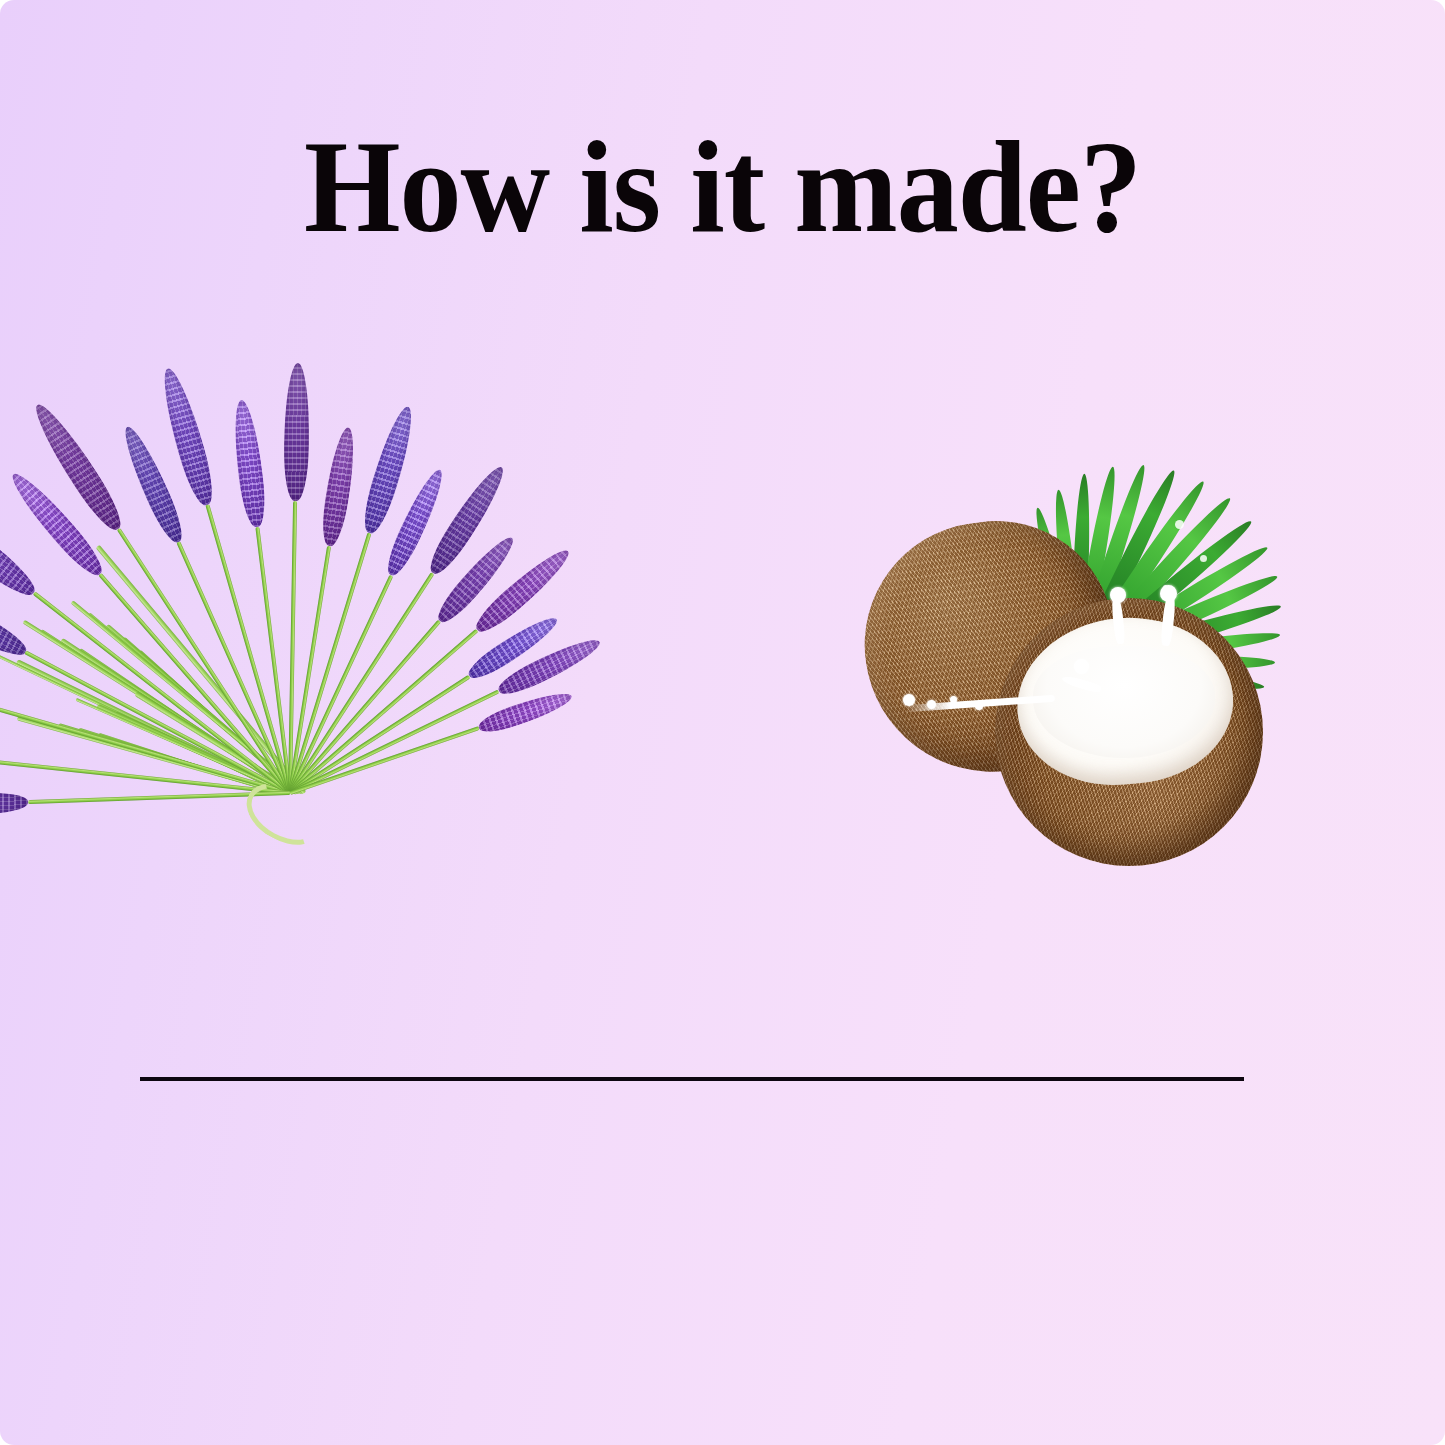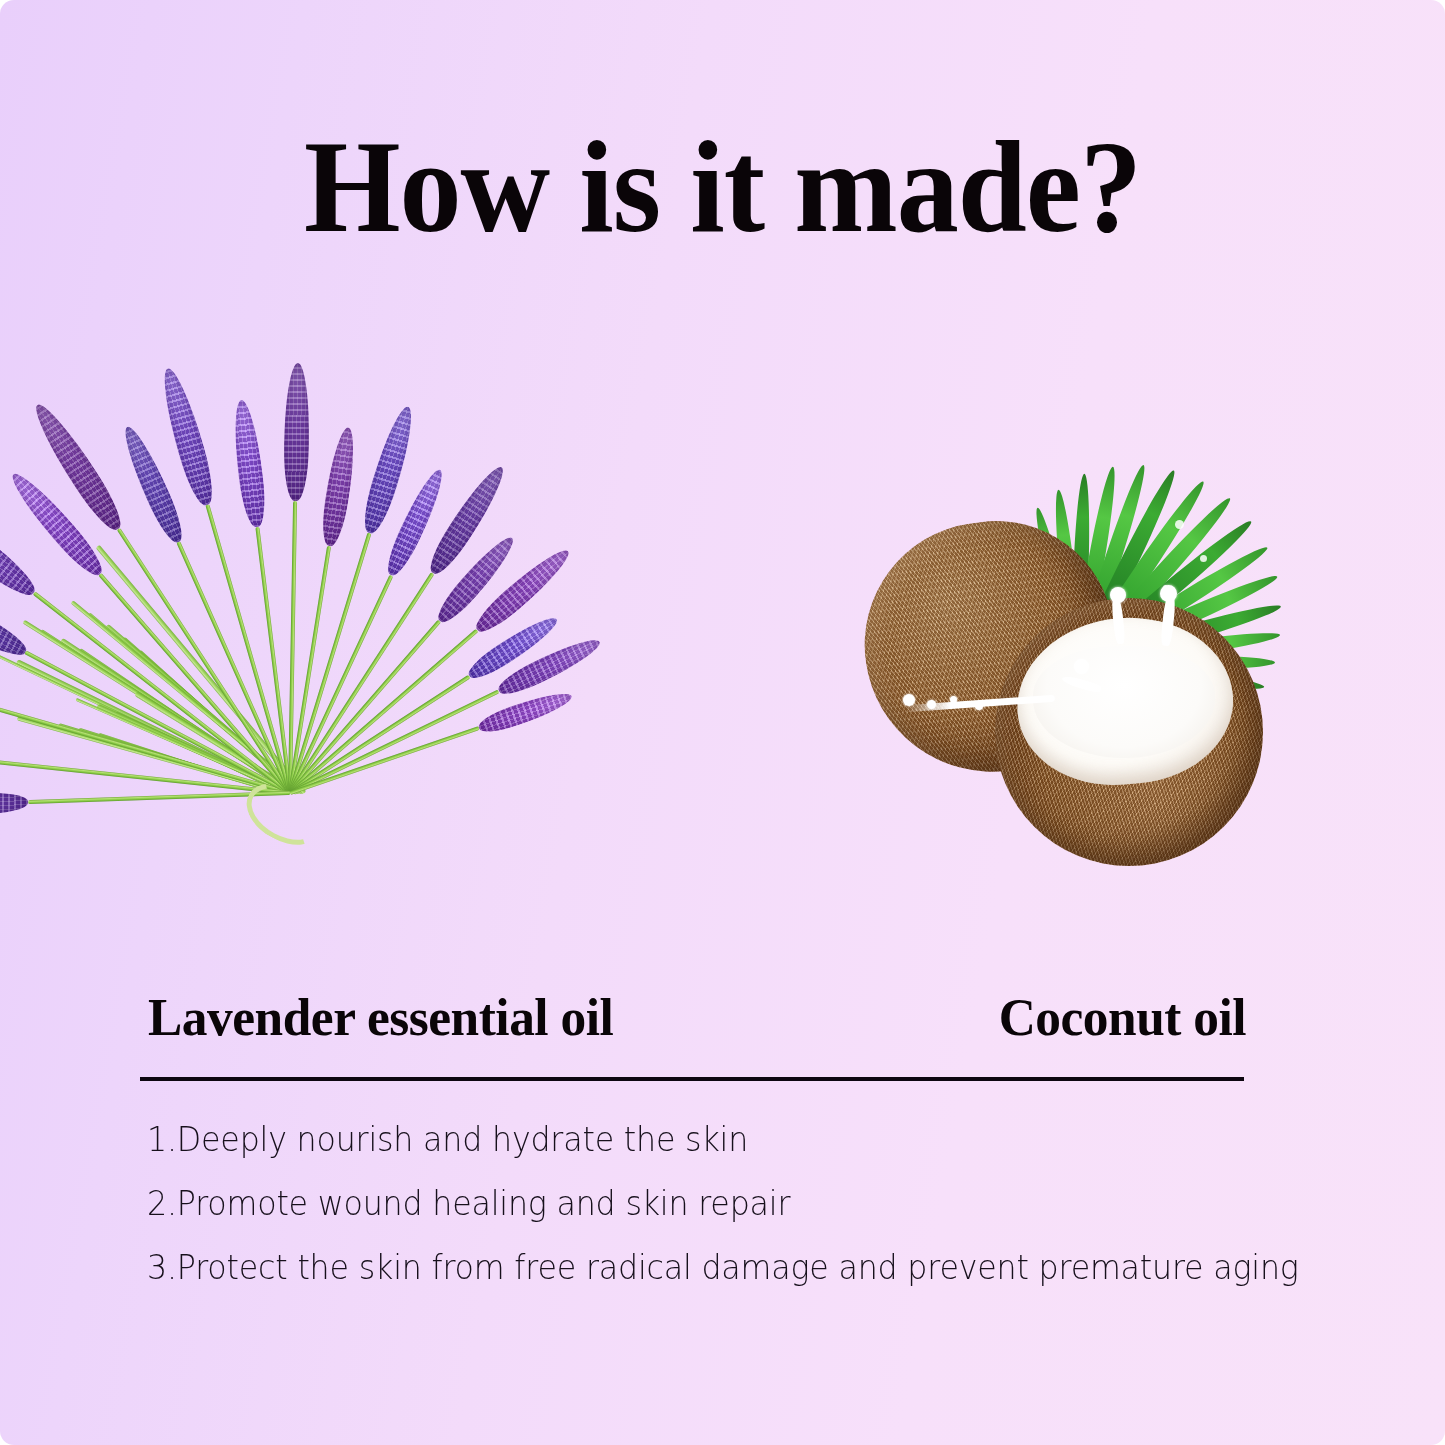--- a/index.html
+++ b/index.html
@@ -302,26 +302,17 @@
       <div class="milk-drop" style="width: 17px; height: 17px; left: 315px; top: 135px; z-index: 12;"></div>
       <div class="milk-spout" style="width: 9px; height: 40px; left: 232px; top: 214px; transform: rotate(-74deg); z-index: 11;"></div>
       <div class="milk-drop" style="width: 15px; height: 15px; left: 229px; top: 209px; z-index: 12;"></div>
       <div style="position: absolute; left: 60px; top: 250px; width: 150px; height: 7px; border-radius: 4px; background: linear-gradient(90deg, rgba(255, 255, 255, 0) 0%, rgb(255, 255, 255) 30%, rgb(255, 255, 255) 100%); transform: rotate(-4deg); z-index: 11;"></div>
       <div class="milk-drop" style="width: 12px; height: 12px; left: 58px; top: 244px; z-index: 12;"></div>
       <div class="milk-drop" style="width: 9px; height: 9px; left: 82px; top: 250px; z-index: 12;"></div>
       <div class="milk-drop" style="width: 7px; height: 7px; left: 105px; top: 246px; z-index: 12;"></div>
       <div class="milk-drop" style="width: 8px; height: 8px; left: 130px; top: 252px; z-index: 12;"></div>
     </div>
 
-  <div class="label-row">
-    <div class="ing-label left">Lavender essential oil</div>
-    <div class="ing-label right">Coconut oil</div>
-  </div>
 
   <div class="divider"></div>
 
-  <div class="benefits">
-    <div class="benefit">1.Deeply nourish and hydrate the skin</div>
-    <div class="benefit">2.Promote wound healing and skin repair</div>
-    <div class="benefit">3.Protect the skin from free radical damage and prevent premature aging</div>
-  </div>
 
 </div>
 
 </body></html>

